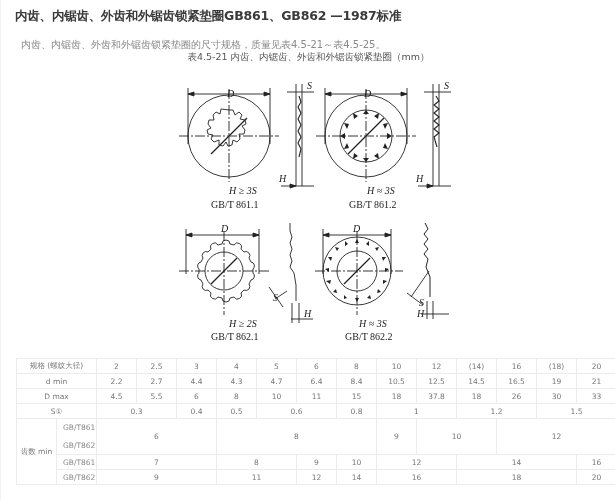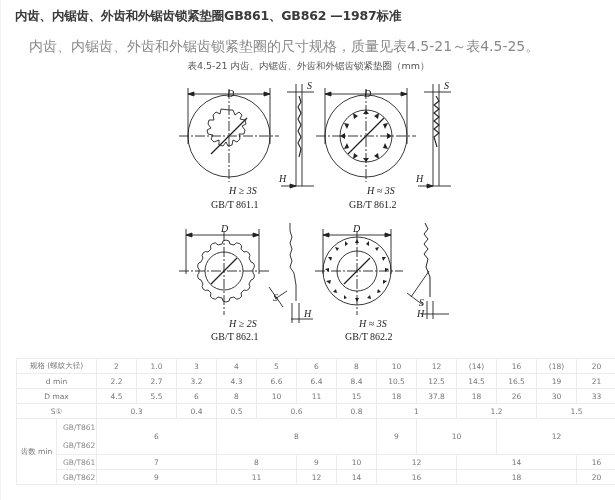--- a/index.html
+++ b/index.html
@@ -1,21 +1,21 @@
 <!DOCTYPE html>
 <html><head>
 <meta charset="utf-8">
 <style>
   * { box-sizing: border-box; margin: 0; padding: 0; }
   html, body { width: 615px; height: 500px; background: #ffffff; overflow: hidden; }
   body { font-family: "DejaVu Sans", "Liberation Sans", sans-serif; color: #333; position: relative; }
   .page { position: absolute; left: 0; top: 0; width: 615px; height: 500px; border-left: 1px solid #f2f2f2; padding-left: 39px; }
   .title { position: absolute; left: 14px; top: 8px; font-size: 12.5px; font-weight: bold; color: #3a3a3a; letter-spacing: -0.2px; white-space: nowrap; }
-  .intro { position: absolute; left: 28px; top: 38px; font-size: 14px; color: #8a8a8a; white-space: nowrap; }
-  .caption { position: absolute; left: 0; width: 615px; top: 60px; text-align: center; font-size: 9.5px; color: #555; white-space: nowrap; }
+  .intro { position: absolute; left: 20px; top: 38px; font-size: 10px; color: #8a8a8a; white-space: nowrap; }
+  .caption { position: absolute; left: 0; width: 615px; top: 51px; text-align: center; font-size: 9.5px; color: #555; white-space: nowrap; }
   .figure { position: absolute; left: 170px; top: 74px; width: 280px; height: 272px; }
   .figure svg { width: 100%; height: 100%; }
   .fig-label { font-family: "Liberation Serif", "DejaVu Serif", serif; fill: #222; font-size: 10px; }
   .fig-label-i { font-family: "Liberation Serif", "DejaVu Serif", serif; fill: #222; font-size: 10px; font-style: italic; }
   table.spec { position: absolute; left: 15px; top: 358px; width: 600px; border-collapse: collapse; table-layout: fixed; }
   table.spec td { border: 1px solid #ececec; font-size: 7.5px; color: #777; text-align: center; height: 15px; padding: 0; white-space: nowrap; overflow: hidden; }
   table.spec td.lbl { color: #777; margin-left: 16px; }
   table.spec td.sub { color: #888; text-align: left; padding-left: 6px; }
   table.spec tr.teeth-a td { height: 36px; }
   table.spec tr.teeth-a td.sub { height: 18px; }
@@ -176,40 +176,40 @@
       <col style="width:40px">
         <col style="width:40px">
         <col style="width:40px">
         <col style="width:40px">
       <col style="width:40px">
     </colgroup>
     <tbody>
         <tr>
       <td colspan="2" class="lbl">规格 (螺纹大径)</td>
       <td>2</td>
-      <td>1.0</td>
+      <td>2.5</td>
       <td>3</td>
       <td>4</td>
       <td>5</td>
       <td>6</td>
       <td>8</td>
       <td>10</td>
       <td>12</td>
       <td>(14)</td>
       <td>16</td>
       <td>(18)</td>
       <td>20</td>
     </tr>
     <tr>
       <td colspan="2" class="lbl">d min</td>
       <td>2.2</td>
       <td>2.7</td>
-      <td>3.2</td>
+      <td>4.4</td>
       <td>4.3</td>
-      <td>6.6</td>
+      <td>4.7</td>
       <td>6.4</td>
       <td>8.4</td>
       <td>10.5</td>
       <td>12.5</td>
       <td>14.5</td>
       <td>16.5</td>
       <td>19</td>
       <td>21</td>
     </tr>
     <tr>

